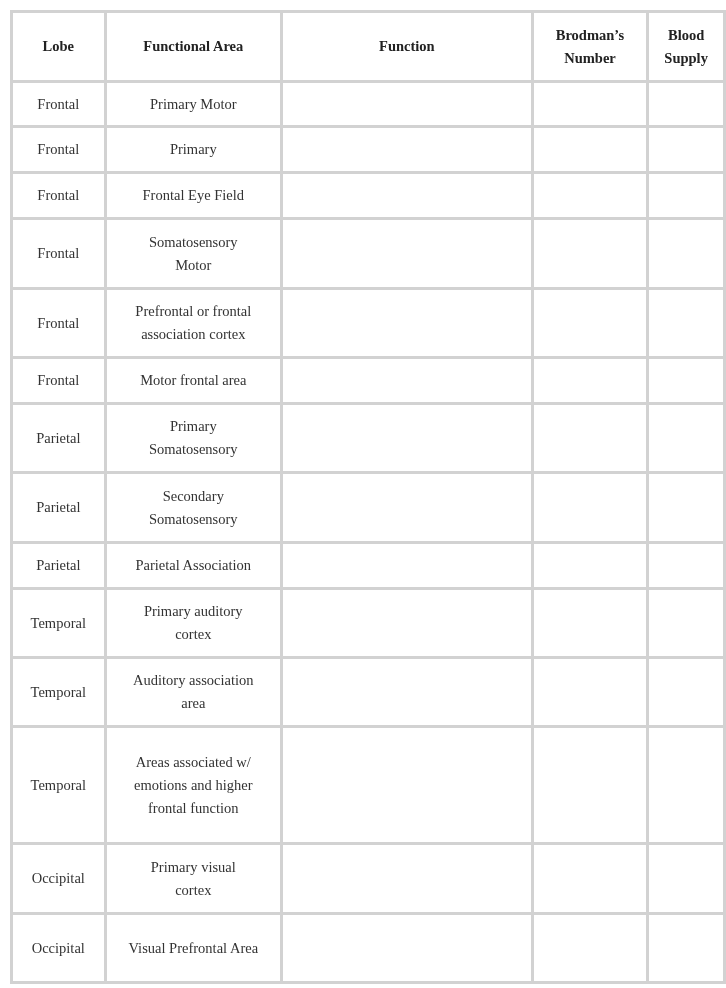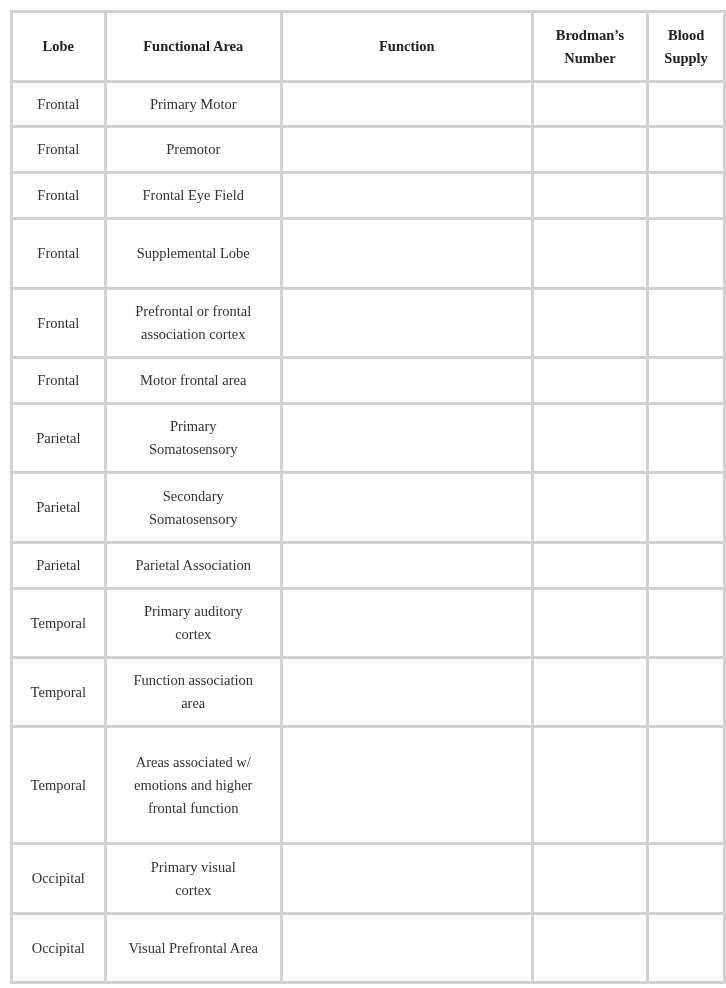--- a/index.html
+++ b/index.html
@@ -72,35 +72,35 @@
     <tbody>
       <tr style="height:45px">
         <td>Frontal</td>
         <td>Primary Motor</td>
         <td class="cell-empty"></td>
         <td class="cell-empty"></td>
         <td class="cell-empty"></td>
       </tr>
       <tr style="height:46px">
         <td>Frontal</td>
-        <td>Premotor</td>
+        <td>Primary</td>
         <td class="cell-empty"></td>
         <td class="cell-empty"></td>
         <td class="cell-empty"></td>
       </tr>
       <tr style="height:46px">
         <td>Frontal</td>
         <td>Frontal Eye Field</td>
         <td class="cell-empty"></td>
         <td class="cell-empty"></td>
         <td class="cell-empty"></td>
       </tr>
       <tr style="height:70px">
         <td>Frontal</td>
-        <td style="padding:0 28px">Supplemental Lobe</td>
+        <td style="padding:0 28px">Somatosensory Motor</td>
         <td class="cell-empty"></td>
         <td class="cell-empty"></td>
         <td class="cell-empty"></td>
       </tr>
       <tr style="height:69px">
         <td>Frontal</td>
         <td style="padding:0 10px">Prefrontal or frontal association cortex</td>
         <td class="cell-empty"></td>
         <td class="cell-empty"></td>
         <td class="cell-empty"></td>
@@ -135,21 +135,21 @@
       </tr>
       <tr style="height:69px">
         <td>Temporal</td>
         <td style="padding:0 18px">Primary auditory cortex</td>
         <td class="cell-empty"></td>
         <td class="cell-empty"></td>
         <td class="cell-empty"></td>
       </tr>
       <tr style="height:69px">
         <td>Temporal</td>
-        <td style="padding:0 18px">Function association area</td>
+        <td style="padding:0 18px">Auditory association area</td>
         <td class="cell-empty"></td>
         <td class="cell-empty"></td>
         <td class="cell-empty"></td>
       </tr>
       <tr style="height:117px">
         <td>Temporal</td>
         <td style="padding:0 12px">Areas associated w/ emotions and higher frontal function</td>
         <td class="cell-empty"></td>
         <td class="cell-empty"></td>
         <td class="cell-empty"></td>

